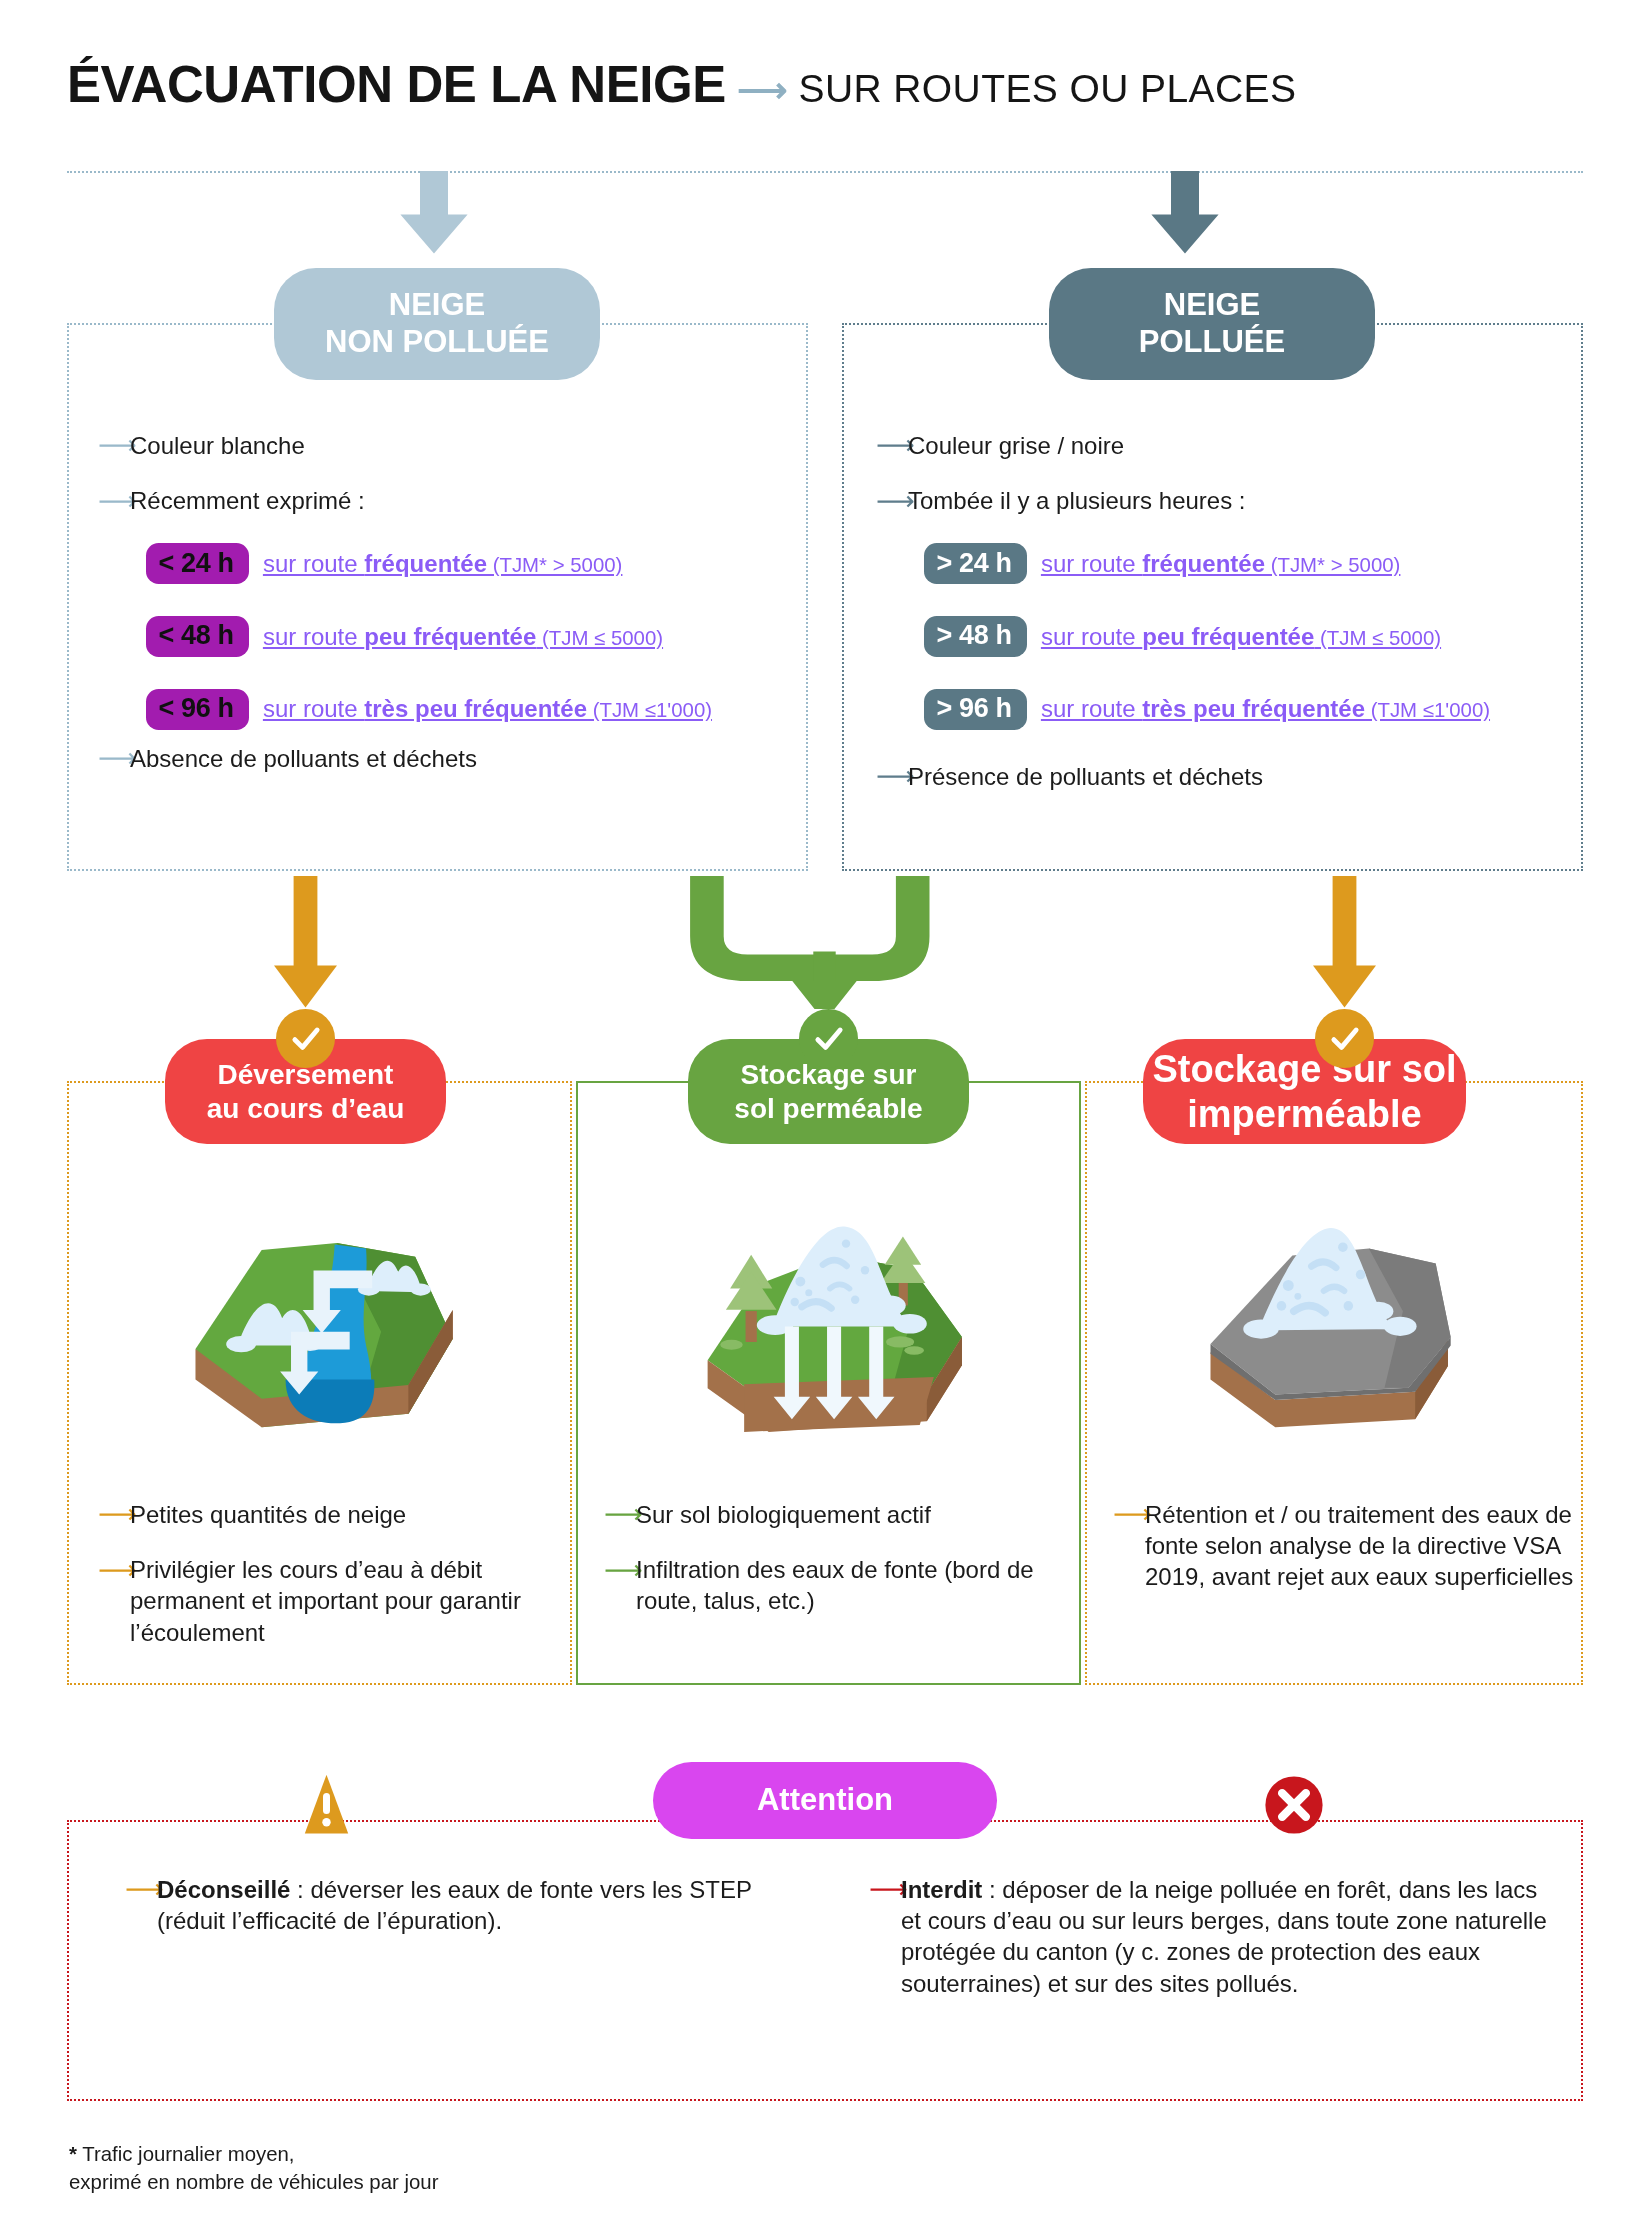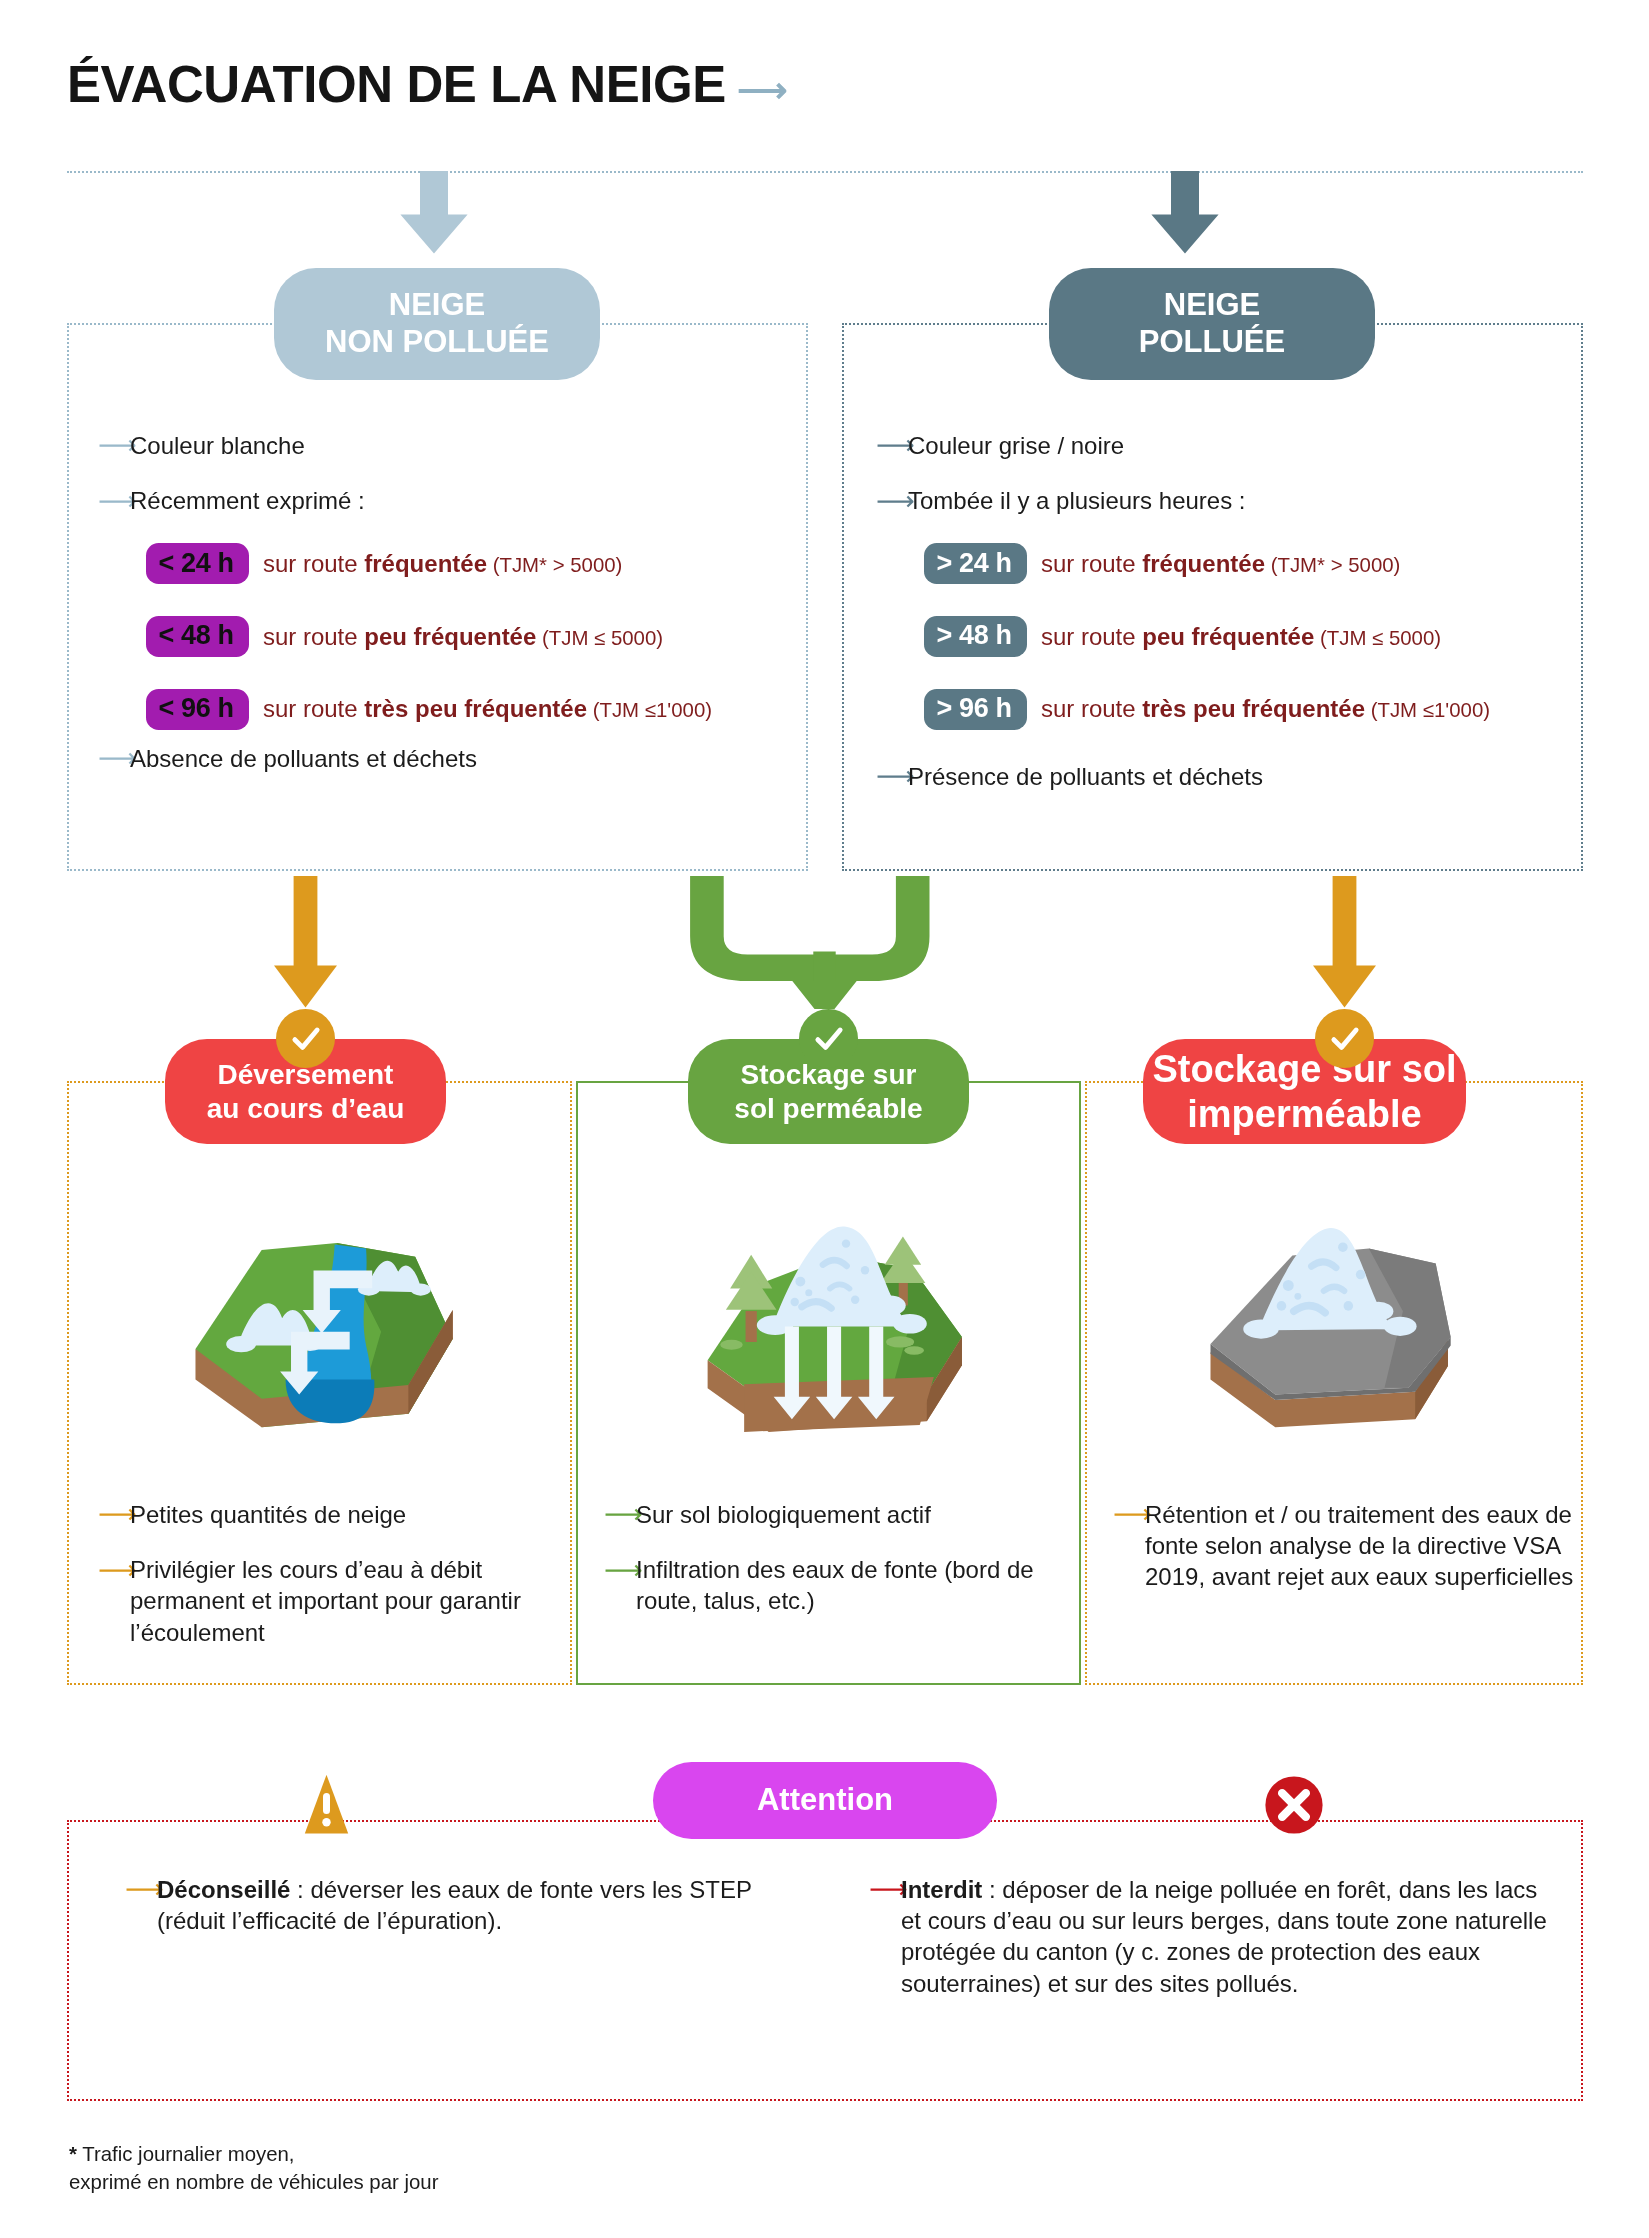--- a/index.html
+++ b/index.html
@@ -73,21 +73,21 @@
   
   .trow { display: flex; align-items: center; margin-bottom: 32px; }
   .tbadge {
     flex: 0 0 auto;
     border-radius: 12.6px; padding: 4.2px 15.4px 5.6px 12.6px;
     font-size: 27px; font-weight: 700; letter-spacing: -0.4px;
     margin-right: 14px; white-space: nowrap;
   }
   .tb-blue { background: #a21caf; color: #101010; }
   .tb-teal { background: #5a7885; color: #ffffff; }
-  .ttext { font-size: 24px; color: #7f1d1d; white-space: nowrap; }
+  .ttext { font-size: 24px; color: #8b5cf6; white-space: nowrap; text-decoration: underline; }
   .ttext b { font-weight: 700; }
   .ttext .small { font-size: 20.4px; }
 
   
   .check-circle {
     position: absolute; width: 59px; height: 59px; border-radius: 50%;
     display: flex; align-items: center; justify-content: center; z-index: 7;
   }
   .cc-orange { background: #dd9a1e; }
   .cc-green { background: #68a441; }
@@ -104,20 +104,21 @@
 
   
   .att-icon { position: absolute; z-index: 7; }
 </style>
 </head>
 <body>
 
 <div class="title-row">
   <span class="title-main">ÉVACUATION DE LA NEIGE</span>
   <span class="title-arrow">⟶</span>
+  <span class="title-sub">SUR ROUTES OU PLACES</span>
 </div>
 
 <div class="top-rule"></div>
 
 <svg class="arrow-down" style="left:392px; top:171px;" width="84" height="84" viewBox="0 0 120 120">
   <path d="M40 0 H80 V62 H108 L60 118 L12 62 H40 Z" fill="#b0c8d6"></path>
 </svg>
 <svg class="arrow-down" style="left:1143px; top:171px;" width="84" height="84" viewBox="0 0 120 120">
   <path d="M40 0 H80 V62 H108 L60 118 L12 62 H40 Z" fill="#5a7885"></path>
 </svg>

